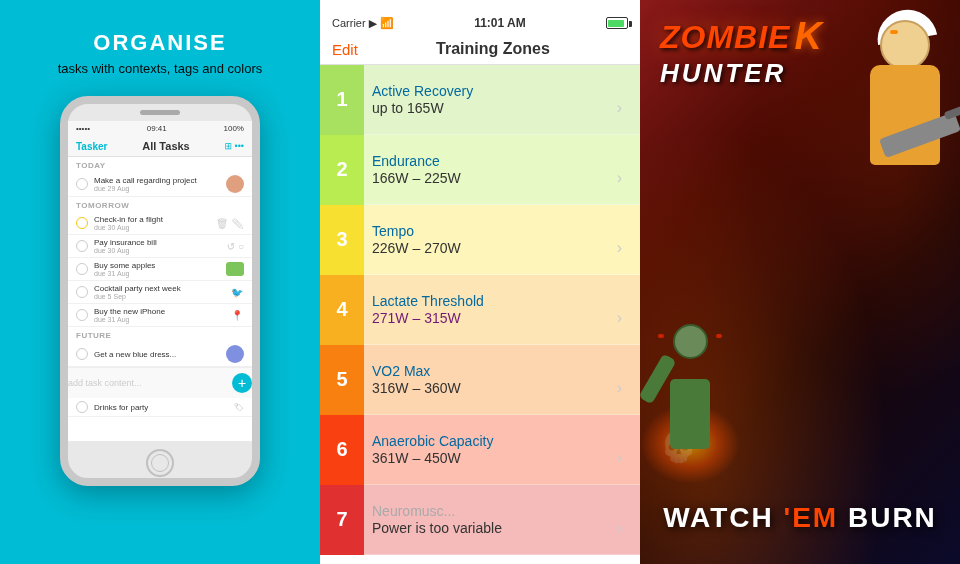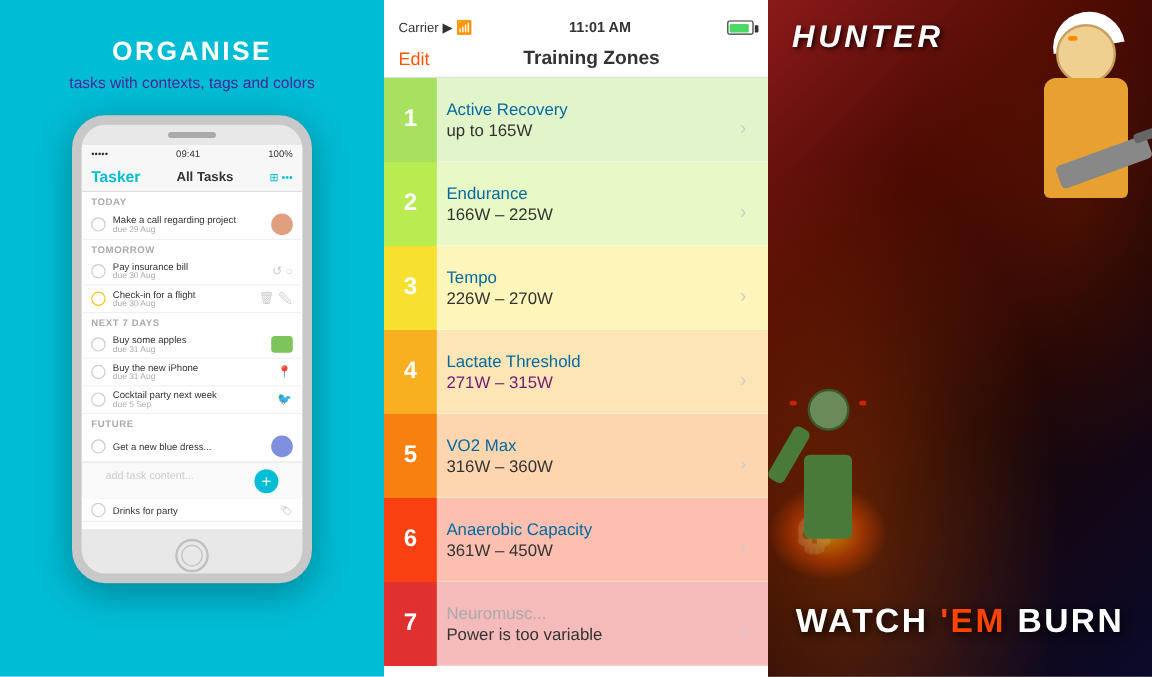--- a/index.html
+++ b/index.html
@@ -24,21 +24,21 @@
     }
     .organise-title {
       font-size: 22px;
       font-weight: 800;
       color: white;
       letter-spacing: 2px;
       text-align: center;
     }
     .organise-subtitle {
       font-size: 13px;
-      color: #4c1d95;
+      color: #000000;
       text-align: center;
       margin-top: 5px;
       opacity: 0.95;
     }
     .phone-container {
       margin-top: 20px;
       width: 200px;
       height: 390px;
       background: #e8e8e8;
       border-radius: 28px;
@@ -74,21 +74,21 @@
       align-items: center;
       justify-content: space-between;
       border-bottom: 1px solid #e0e0e0;
     }
     .phone-header-title {
       font-size: 11px;
       font-weight: 600;
       color: #333;
     }
     .tasker-logo {
-      font-size: 13px;
+      font-size: 10px;
       font-weight: bold;
       color: #00bcd4;
     }
     .section-header {
       font-size: 8px;
       color: #aaa;
       font-weight: 600;
       padding: 4px 8px 2px;
       text-transform: uppercase;
       letter-spacing: 0.5px;
@@ -113,26 +113,26 @@
     .task-due { font-size: 7px; color: #aaa; }
     .task-avatar {
       width: 18px; height: 18px;
       border-radius: 50%;
       background: #e0a080;
       flex-shrink: 0;
     }
     .task-icon { font-size: 10px; color: #ccc; }
     .add-task-bar {
       background: #f9f9f9;
-      padding: 5px 20px;
+      padding: 5px 0;
       font-size: 9px;
       color: #ccc;
       border-top: 1px solid #eee;
       display: flex;
-      align-items: flex-start;
+      align-items: center;
       justify-content: space-between;
     }
     .add-btn {
       width: 20px; height: 20px;
       border-radius: 50%;
       background: #00bcd4;
       color: white;
       display: flex; align-items: center; justify-content: center;
       font-size: 14px;
       line-height: 1;
@@ -415,59 +415,58 @@
       <div class="task-item">
         <div class="task-circle"></div>
         <div class="task-text">
           <div class="task-name">Make a call regarding project</div>
           <div class="task-due">due 29 Aug</div>
         </div>
         <div class="task-avatar"></div>
       </div>
       <div class="section-header">TOMORROW</div>
       <div class="task-item">
+        <div class="task-circle yellow"></div>
+        <div class="task-text">
+          <div class="task-name">Check-in for a flight</div>
+          <div class="task-due">due 30 Aug</div>
+        </div>
+        <span class="task-icon">🗑 ✏</span>
+      </div>
+      <div class="task-item">
         <div class="task-circle"></div>
         <div class="task-text">
           <div class="task-name">Pay insurance bill</div>
           <div class="task-due">due 30 Aug</div>
         </div>
         <span class="task-icon">↺ ○</span>
       </div>
       <div class="task-item">
-        <div class="task-circle yellow"></div>
-        <div class="task-text">
-          <div class="task-name">Check-in for a flight</div>
-          <div class="task-due">due 30 Aug</div>
-        </div>
-        <span class="task-icon">🗑 ✏</span>
-      </div>
-      <div class="section-header">NEXT 7 DAYS</div>
-      <div class="task-item">
         <div class="task-circle"></div>
         <div class="task-text">
           <div class="task-name">Buy some apples</div>
           <div class="task-due">due 31 Aug</div>
         </div>
         <div class="apples-img"></div>
       </div>
       <div class="task-item">
         <div class="task-circle"></div>
         <div class="task-text">
+          <div class="task-name">Cocktail party next week</div>
+          <div class="task-due">due 5 Sep</div>
+        </div>
+        <span class="task-icon">🐦</span>
+      </div>
+      <div class="task-item">
+        <div class="task-circle"></div>
+        <div class="task-text">
           <div class="task-name">Buy the new iPhone</div>
           <div class="task-due">due 31 Aug</div>
         </div>
         <span class="task-icon">📍</span>
-      </div>
-      <div class="task-item">
-        <div class="task-circle"></div>
-        <div class="task-text">
-          <div class="task-name">Cocktail party next week</div>
-          <div class="task-due">due 5 Sep</div>
-        </div>
-        <span class="task-icon">🐦</span>
       </div>
       <div class="section-header">FUTURE</div>
       <div class="task-item">
         <div class="task-circle"></div>
         <div class="task-text">
           <div class="task-name">Get a new blue dress...</div>
         </div>
         <div class="task-avatar" style="background:#8090e0"></div>
       </div>
       <div class="add-task-bar">
@@ -579,20 +578,24 @@
       </div>
     </div>
 </div>
 
 <div class="right-panel">
   <div class="game-bg"></div>
   <div class="game-smoke-overlay"></div>
   <div class="explosion-left"></div>
 
   <div class="game-logo">
+    <div style="display:flex;align-items:center;gap:4px">
+      <span class="game-logo-text">ZOMBIE</span>
+      <span class="game-logo-k">K</span>
+    </div>
     <div class="game-logo-hunter">HUNTER</div>
   </div>
 
   <div class="game-character">
     <div class="char-hair"></div>
     <div class="char-head">
       <div style="position:absolute;top:8px;left:8px;width:8px;height:4px;background:#ff8800;border-radius:2px"></div>
     </div>
     <div class="char-body">
       <div class="char-gun">

